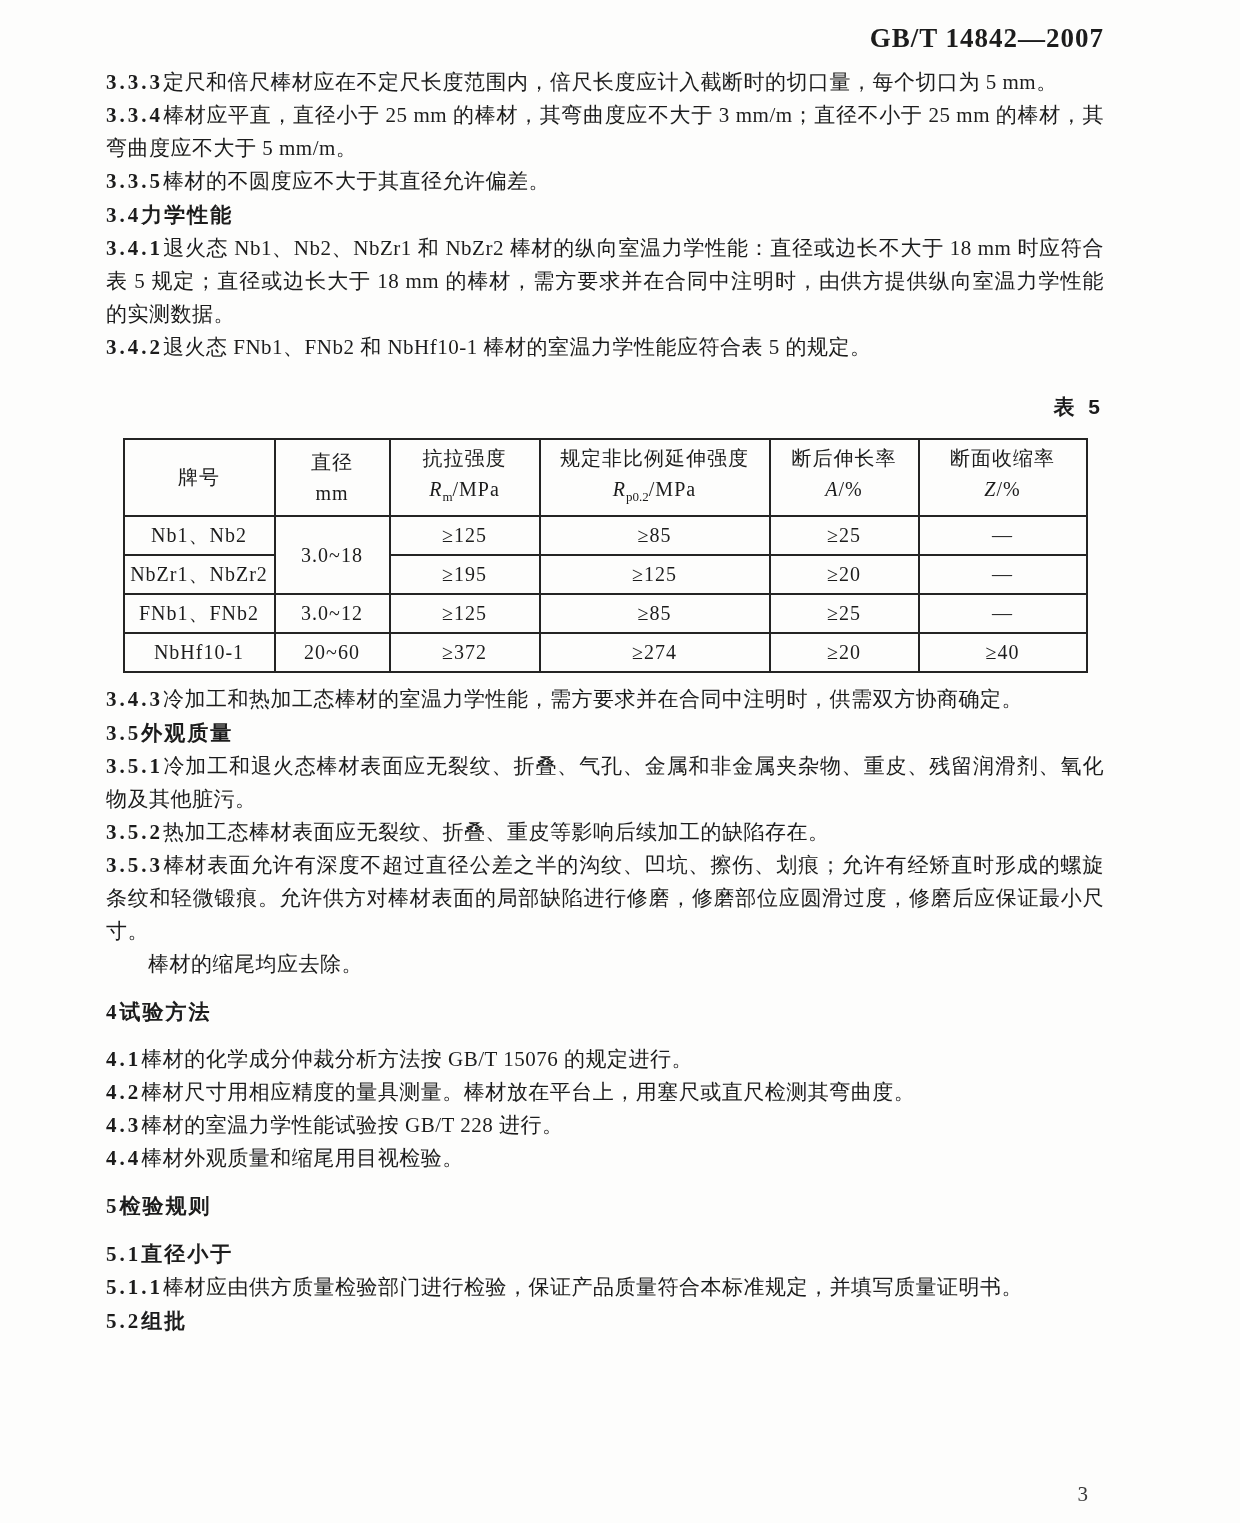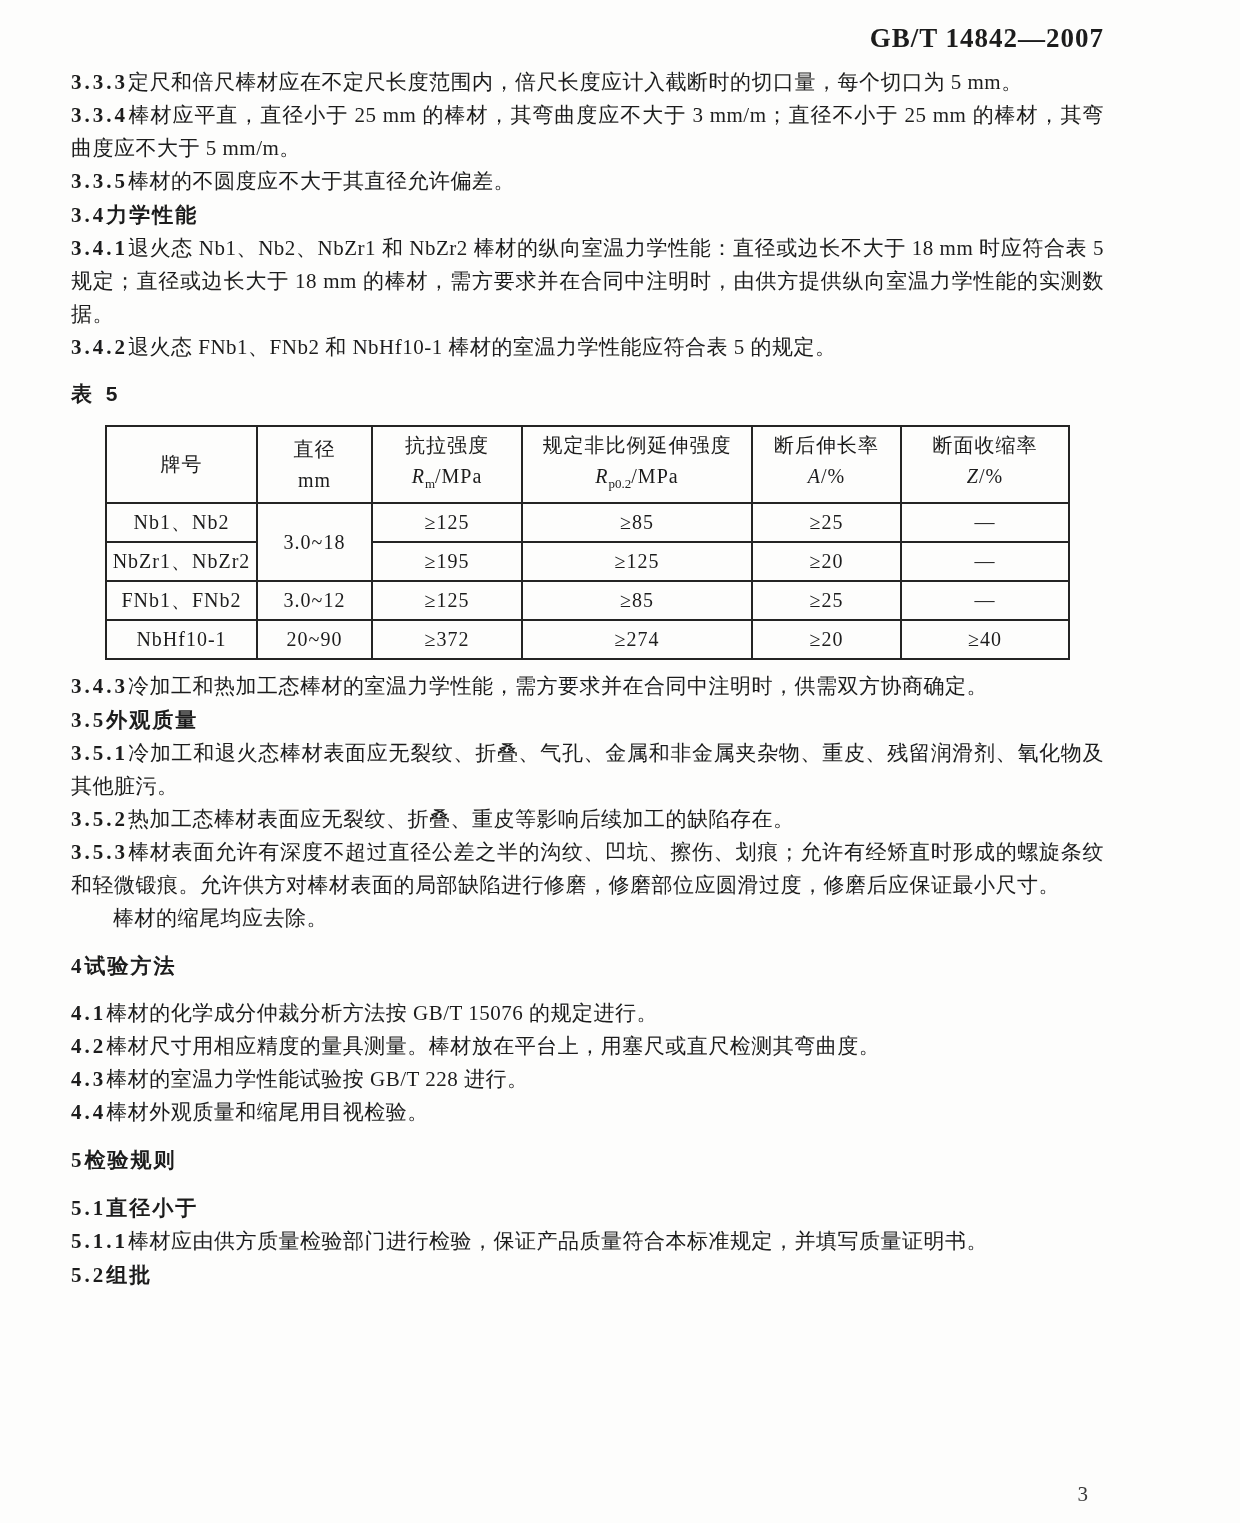--- a/index.html
+++ b/index.html
@@ -7,21 +7,21 @@
     width: 1240px; height: 1523px;
     background: #f2f2f2;
     font-family: "Liberation Serif", "DejaVu Serif", serif;
   }
   .page {
     position: relative;
     width: 1240px; height: 1523px;
     background: #fdfdfc;
     color: #1c1c1c;
     box-sizing: border-box;
-    padding: 22px 136px 0 71px;
+    padding: 22px 136px 0 106px;
     overflow: hidden;
   }
   .doc-header {
     text-align: right;
     font-weight: bold;
     font-size: 27px;
     line-height: 33px;
     letter-spacing: 1px;
     margin-bottom: 11px;
     font-family: "Liberation Serif", "DejaVu Serif", serif;
@@ -41,26 +41,26 @@
   }
   .heading .ctext, .chapter .ctext {
     font-family: "Liberation Sans", "DejaVu Sans", sans-serif;
     font-weight: bold;
     letter-spacing: 2px;
   }
   .chapter { margin-top: 14px; margin-bottom: 14px; }
   .h-sub   { margin-top: 2px; }
   .indent .ctext { margin-left: 42px; }
   .tcap {
-    text-align: left;
+    text-align: right;
     font-family: "Liberation Sans", "DejaVu Sans", sans-serif;
     font-weight: bold;
     font-size: 21px;
     line-height: 33px;
-    margin-top: 13px;
+    margin-top: 26px;
     margin-bottom: 4px;
     letter-spacing: 4px;
   }
   table.t5 {
     border-collapse: collapse;
     table-layout: fixed;
     width: 963px;
     margin: 15px auto 10px auto;
   }
   table.t5 th, table.t5 td {
@@ -163,21 +163,21 @@
       <tr>
         <td>FNb1、FNb2</td>
         <td>3.0~12</td>
         <td>≥125</td>
         <td>≥85</td>
         <td>≥25</td>
         <td>—</td>
       </tr>
       <tr>
         <td>NbHf10-1</td>
-        <td>20~90</td>
+        <td>20~60</td>
         <td>≥372</td>
         <td>≥274</td>
         <td>≥20</td>
         <td>≥40</td>
       </tr>
     </tbody>
   </table>
 
   <p class="clause"><span class="cnum">3.4.3</span><span class="ctext">冷加工和热加工态棒材的室温力学性能，需方要求并在合同中注明时，供需双方协商确定。</span></p>
 

